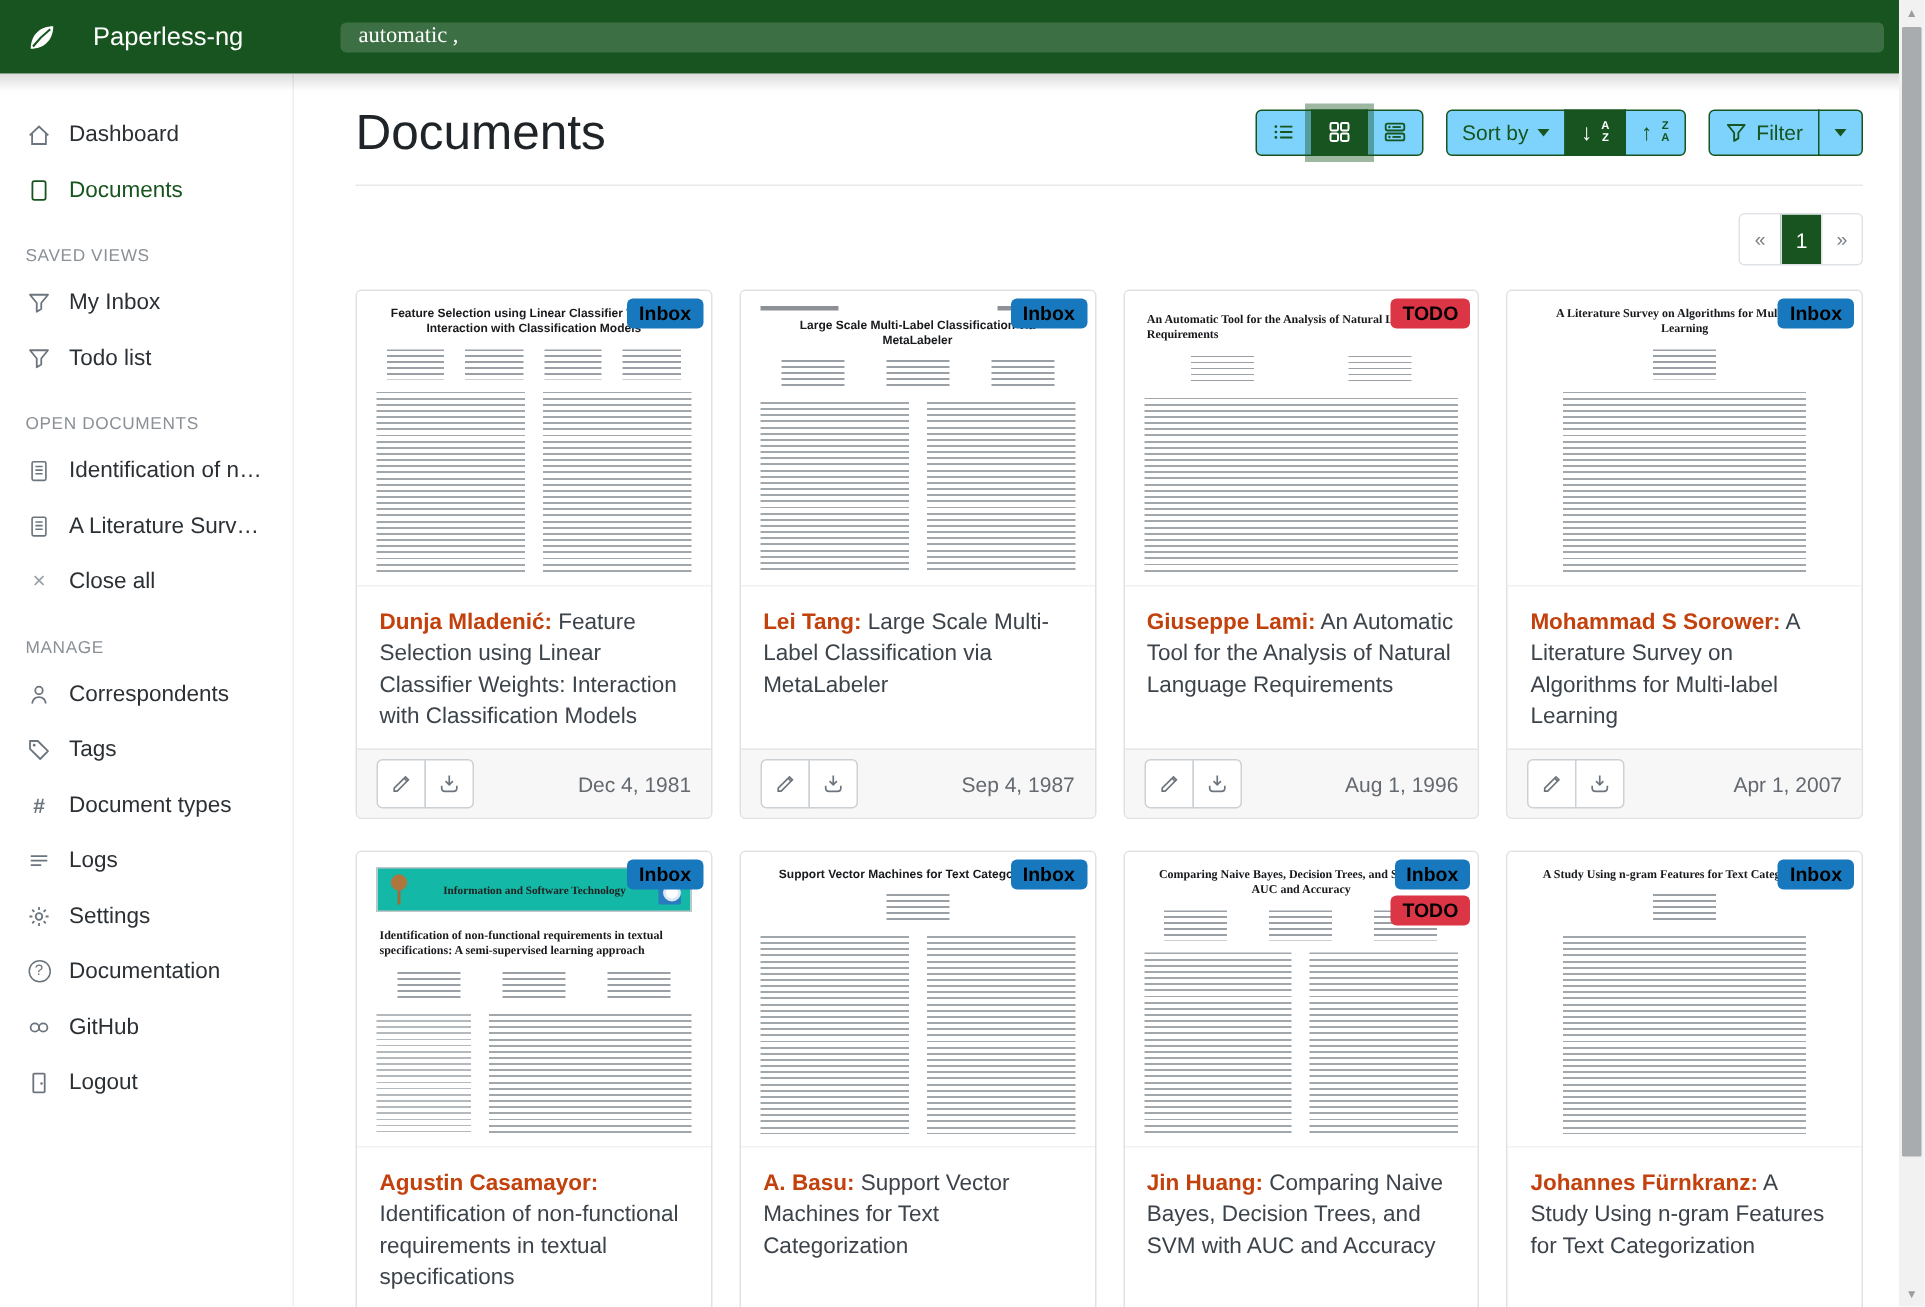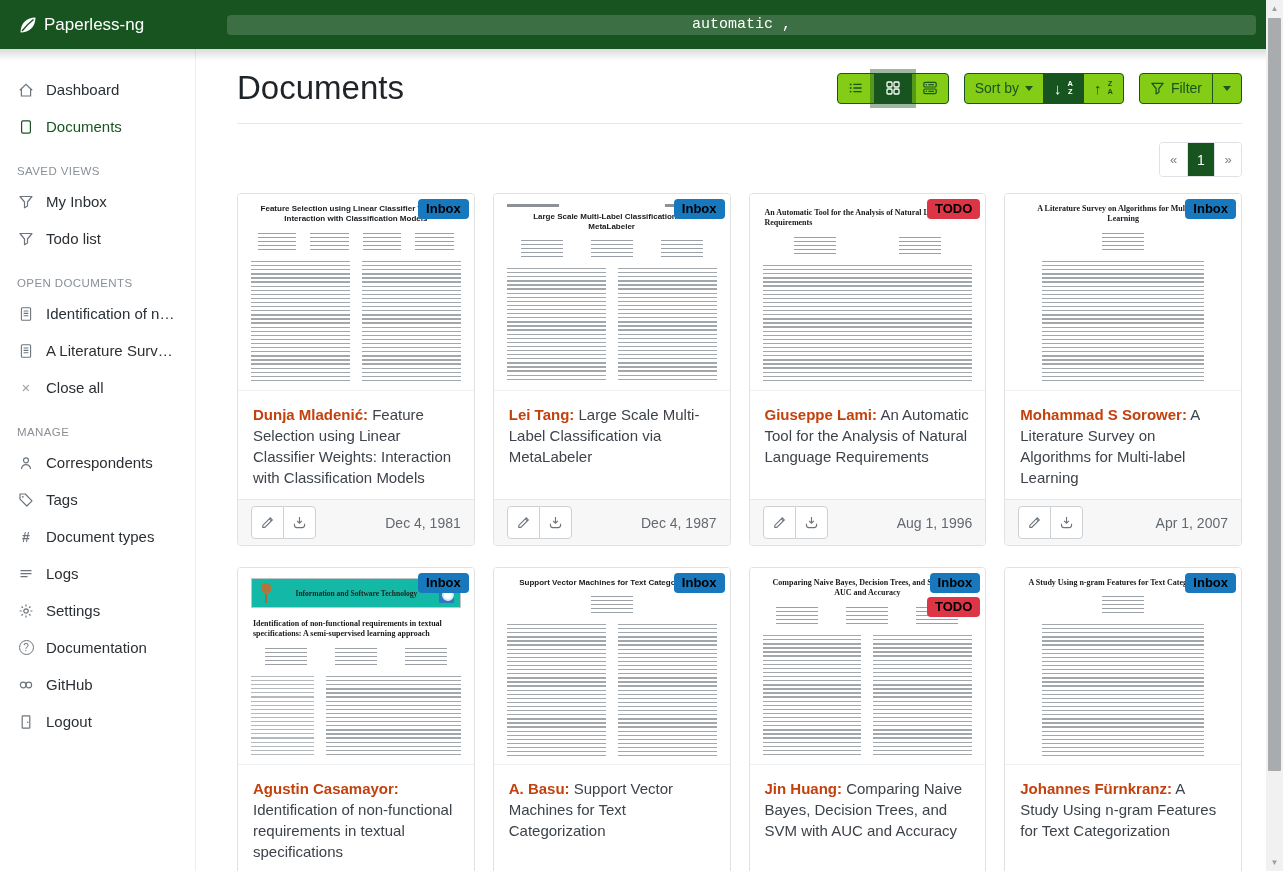--- a/index.html
+++ b/index.html
@@ -2,25 +2,25 @@
 <html><head>
 <meta charset="utf-8">
 <style>
   * { margin:0; padding:0; box-sizing:border-box; }
   html,body { width:1283px; height:871px; overflow:hidden; background:#fff;
               font-family:"Liberation Sans", sans-serif; color:#212529; }
 
   
   .navbar { position:absolute; top:0; left:0; width:1266px; height:49px;
             background:#17541f; display:flex; align-items:center; z-index:30; }
-  .brand { width:213px; display:flex; align-items:center; padding-left:16px; gap:4px; flex:none; }
+  .brand { width:213px; display:flex; align-items:center; padding-left:16px; gap:22px; flex:none; }
   .brand-name { color:#fff; font-size:17px; }
   .search-input { flex:1; height:20px; margin:0 10px 0 14px; border:none; border-radius:4px;
                   background:rgba(255,255,255,0.16); color:#fff; font-size:15px; padding:0 12px;
-                  font-family:Liberation Mono, monospace; outline:none;text-align:center; }
+                  font-family:Liberation Serif, serif; outline:none; }
   .nav-shadow { position:absolute; top:49px; left:0; width:1266px; height:12px; z-index:25;
                 background:linear-gradient(rgba(0,0,0,0.14), rgba(0,0,0,0)); pointer-events:none; }
 
   
   .sidebar { position:absolute; top:49px; left:0; width:196px; bottom:0; background:#fff;
              border-right:1px solid #eceef0; padding-top:22px; z-index:20; }
   .sitem { display:flex; align-items:center; gap:11px; padding:8px 16px 8px 17px; height:37px;
            font-size:15px; color:#2b3035; cursor:pointer; text-decoration:none; }
   .sitem .ic { width:18px; height:18px; display:flex; align-items:center; justify-content:center;
                color:#6c757d; flex:none; font-style:normal; }
@@ -32,21 +32,21 @@
   .qicon { width:15px; height:15px; border:1.2px solid #6c757d; border-radius:50%;
            font-size:10px; color:#6c757d; display:flex; align-items:center; justify-content:center; }
 
   
   .main { position:absolute; top:49px; left:213px; width:1053px; bottom:0; padding:0 24px; }
   .content-header { display:flex; align-items:center; margin-top:17px; height:44px; }
   .page-title { font-size:33px; font-weight:400; color:#1f2428; }
   .controls { margin-left:auto; display:flex; gap:15px; align-items:center; }
 
   .btn { height:31px; display:inline-flex; align-items:center; justify-content:center; gap:6px;
-         background:#84cc16; border:1px solid #17541f; color:#17541f; font-size:14px;
+         background:#7dd3fc; border:1px solid #17541f; color:#17541f; font-size:14px;
          padding:0 10px; cursor:pointer; font-family:inherit; }
   .btn-group { display:flex; }
   .btn-group .btn + .btn { margin-left:-1px; }
   .btn-group .btn:first-child { border-radius:4px 0 0 4px; }
   .btn-group .btn:last-child { border-radius:0 4px 4px 0; }
   .btn.active { background:#17541f; color:#fff; }
   .btn.focus { box-shadow:0 0 0 4px rgba(23,84,31,0.42); position:relative; z-index:2; }
   .caret { width:0; height:0; border-left:4.5px solid transparent; border-right:4.5px solid transparent;
            border-top:5px solid currentColor; display:inline-block; }
   .sort-letters { display:flex; flex-direction:column; font-size:7.5px; font-weight:bold; line-height:1.05; }
@@ -421,21 +421,21 @@
             <svg width="15" height="15" viewBox="0 0 16 16" fill="none" stroke="currentColor" stroke-width="1.2">
                 <path d="M3 13.2h2.1l8-8-2.1-2.1-8 8zM10 4.1l2.1 2.1"></path>
               </svg>
           </button>
           <button class="fbtn">
             <svg width="15" height="15" viewBox="0 0 16 16" fill="none" stroke="currentColor" stroke-width="1.2">
                 <path d="M8 2.2v6.6M5.4 6.2 8 8.8l2.6-2.6M2.6 9.4v1.6c0 1.6 1 2.4 2.5 2.4h5.8c1.5 0 2.5-.8 2.5-2.4V9.4"></path>
               </svg>
           </button>
         </div>
-        <span class="doc-date">Dec 4, 1987</span>
+        <span class="doc-date">Sep 4, 1987</span>
       </div>
     </article>
 
     <article class="card">
       <div class="badges">
           <span class="badge" style="background: rgb(220, 53, 69);">TODO</span>
         </div>
       <div class="thumb serif left">
         <div class="tt">An Automatic Tool for the Analysis of Natural Language Requirements</div>
         <div class="authors">

